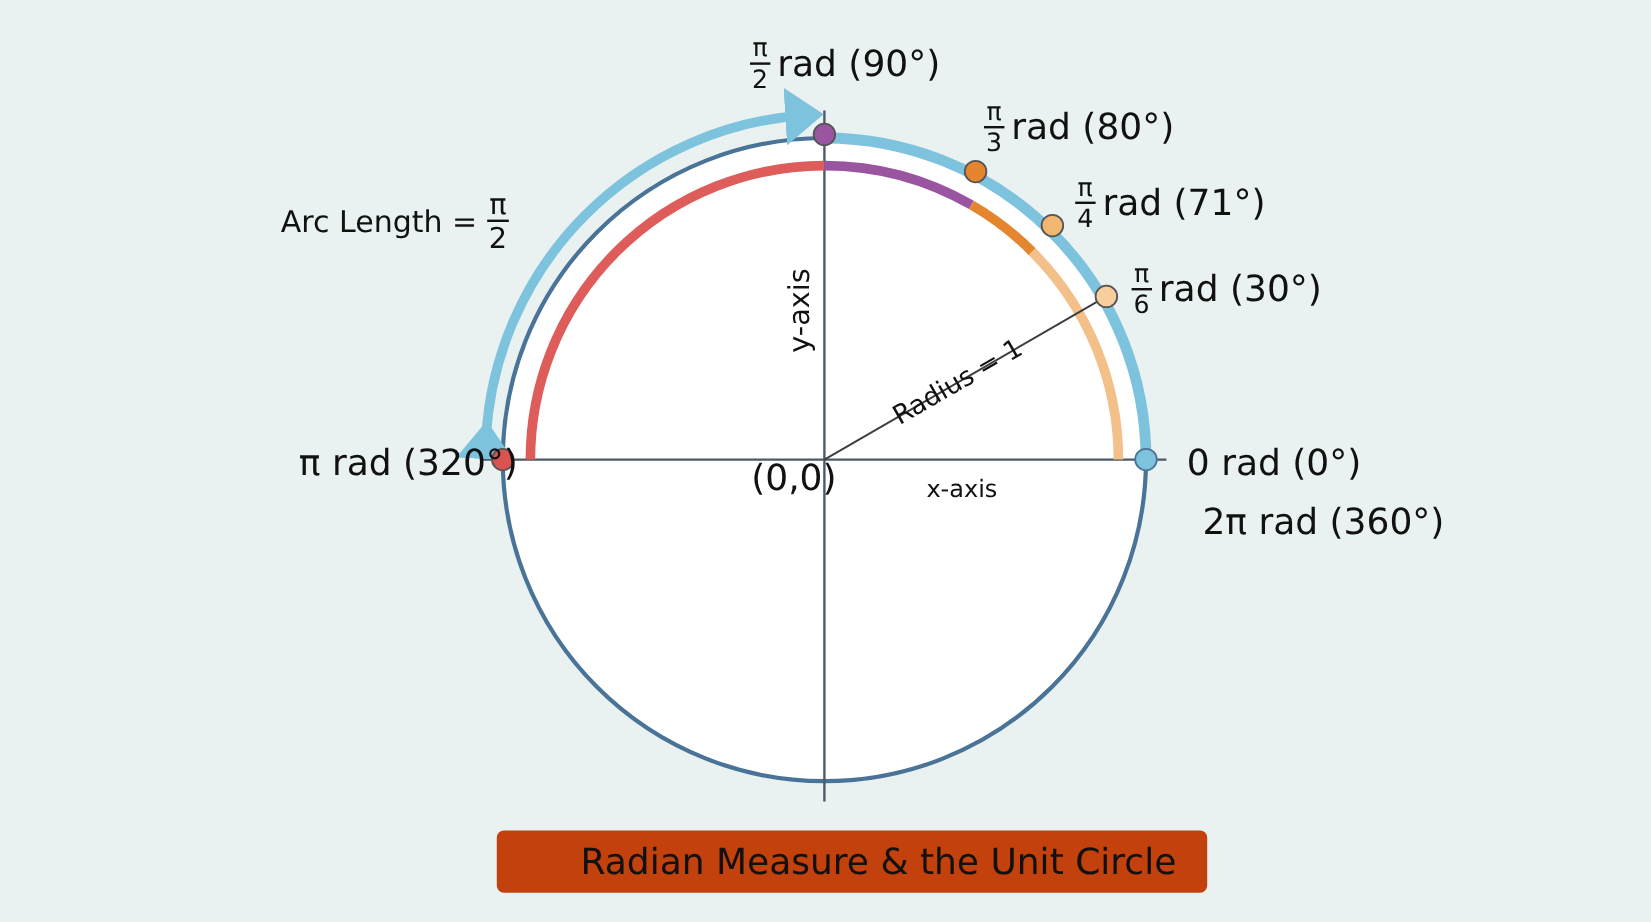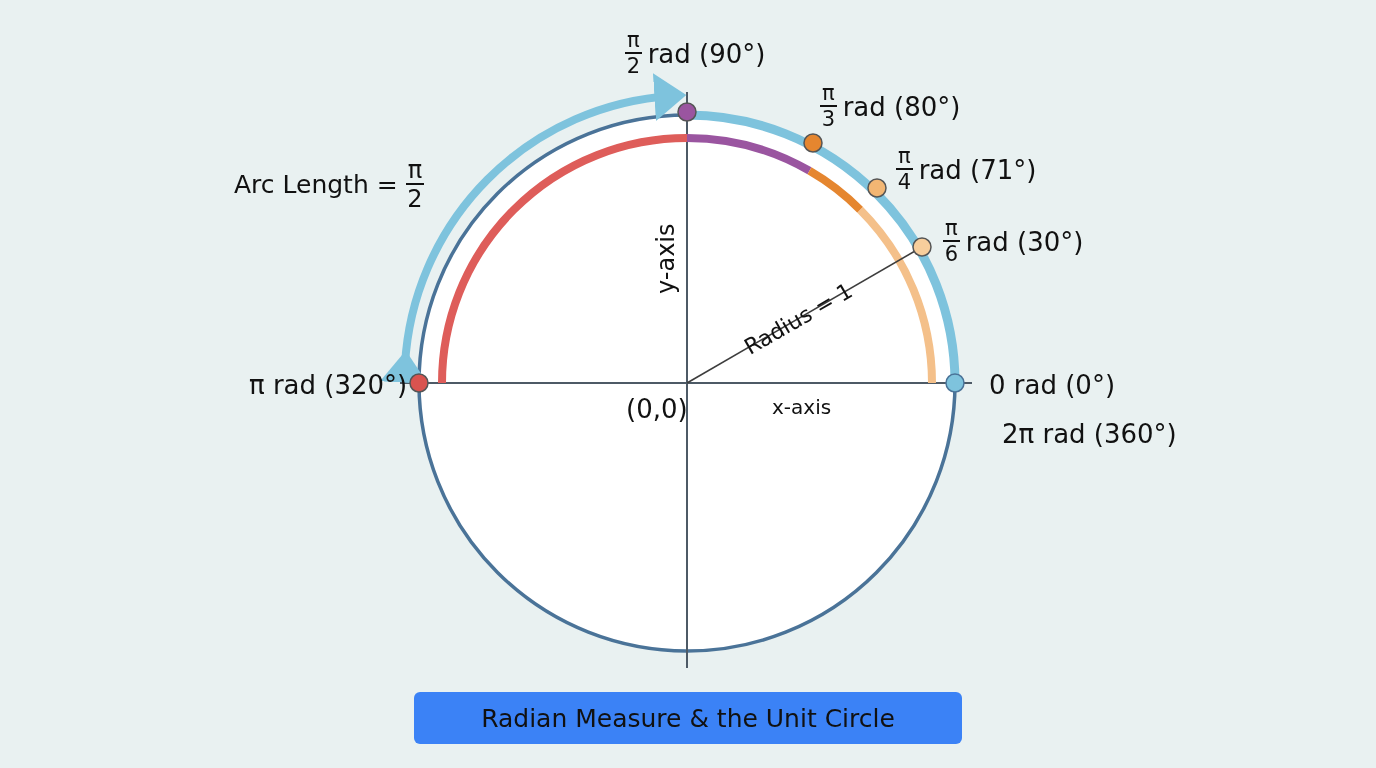--- a/index.html
+++ b/index.html
@@ -8,26 +8,26 @@
       background: #e9f1f1;
       font-family: "DejaVu Sans", sans-serif;
       position: relative;
     }
     #stage { position: absolute; left: 0; top: 0; width: 1376px; height: 768px; }
     .lbl { position: absolute; color: #111; font-size: 22px; line-height: 1; white-space: nowrap; display: flex; align-items: center; }
     .frac { display: inline-flex; flex-direction: column; align-items: center; margin-right: 6px; font-size: 21px; }
     .frac .num { line-height: 1; padding: 0 2px; }
     .frac .bar { width: 100%; height: 2px; background: #111; margin: 1px 0 2px 0; }
     .frac .den { line-height: 1; }
-    .plain { font-size: 26px; }
+    .plain { font-size: 30px; }
     #title-box {
       position: absolute; left: 414px; top: 692px; width: 548px; height: 52px;
-      background: #3b82f6; border-radius: 6px;
+      background: #c2410c; border-radius: 6px;
       display: flex; align-items: center; justify-content: center;
-      font-size: 25px; color: #111;
+      font-size: 30px; color: #111; padding-left: 44px;
     }
     .rot { position: absolute; transform-origin: left top; font-size: 22px; color: #111; white-space: nowrap; }
   </style>
 </head>
 <body>
 
 <svg id="stage" width="1376" height="768" viewBox="0 0 1376 768" xmlns="http://www.w3.org/2000/svg">
   <defs>
     <marker id="arrowhead" markerWidth="6" markerHeight="6" refX="2.2" refY="3" orient="auto" markerUnits="strokeWidth">
       <path d="M0,0 L4,3 L0,6 Z" fill="#7ec3dd"></path>
@@ -111,21 +111,21 @@
 
 <div class="lbl" style="left:234px; top:158px; font-size:25px;">
   <span style="margin-right:8px;">Arc Length =</span>
   <span class="frac" style="font-size:24px;">
       <span class="num">π</span>
       <span class="bar"></span>
       <span class="den">2</span>
     </span>
 </div>
 
-<div class="lbl" style="left:626px; top:396px;">
+<div class="lbl" style="left:626px; top:384px;">
   <span class="plain">(0,0)</span>
 </div>
 
 <div class="lbl" style="left:772px; top:397px; font-size:20px;">
   <span>x-axis</span>
 </div>
 
 <div class="rot" style="left:652px; top:294px; transform: rotate(-90deg); font-size:24px;">
   <span>y-axis</span>
 </div>

